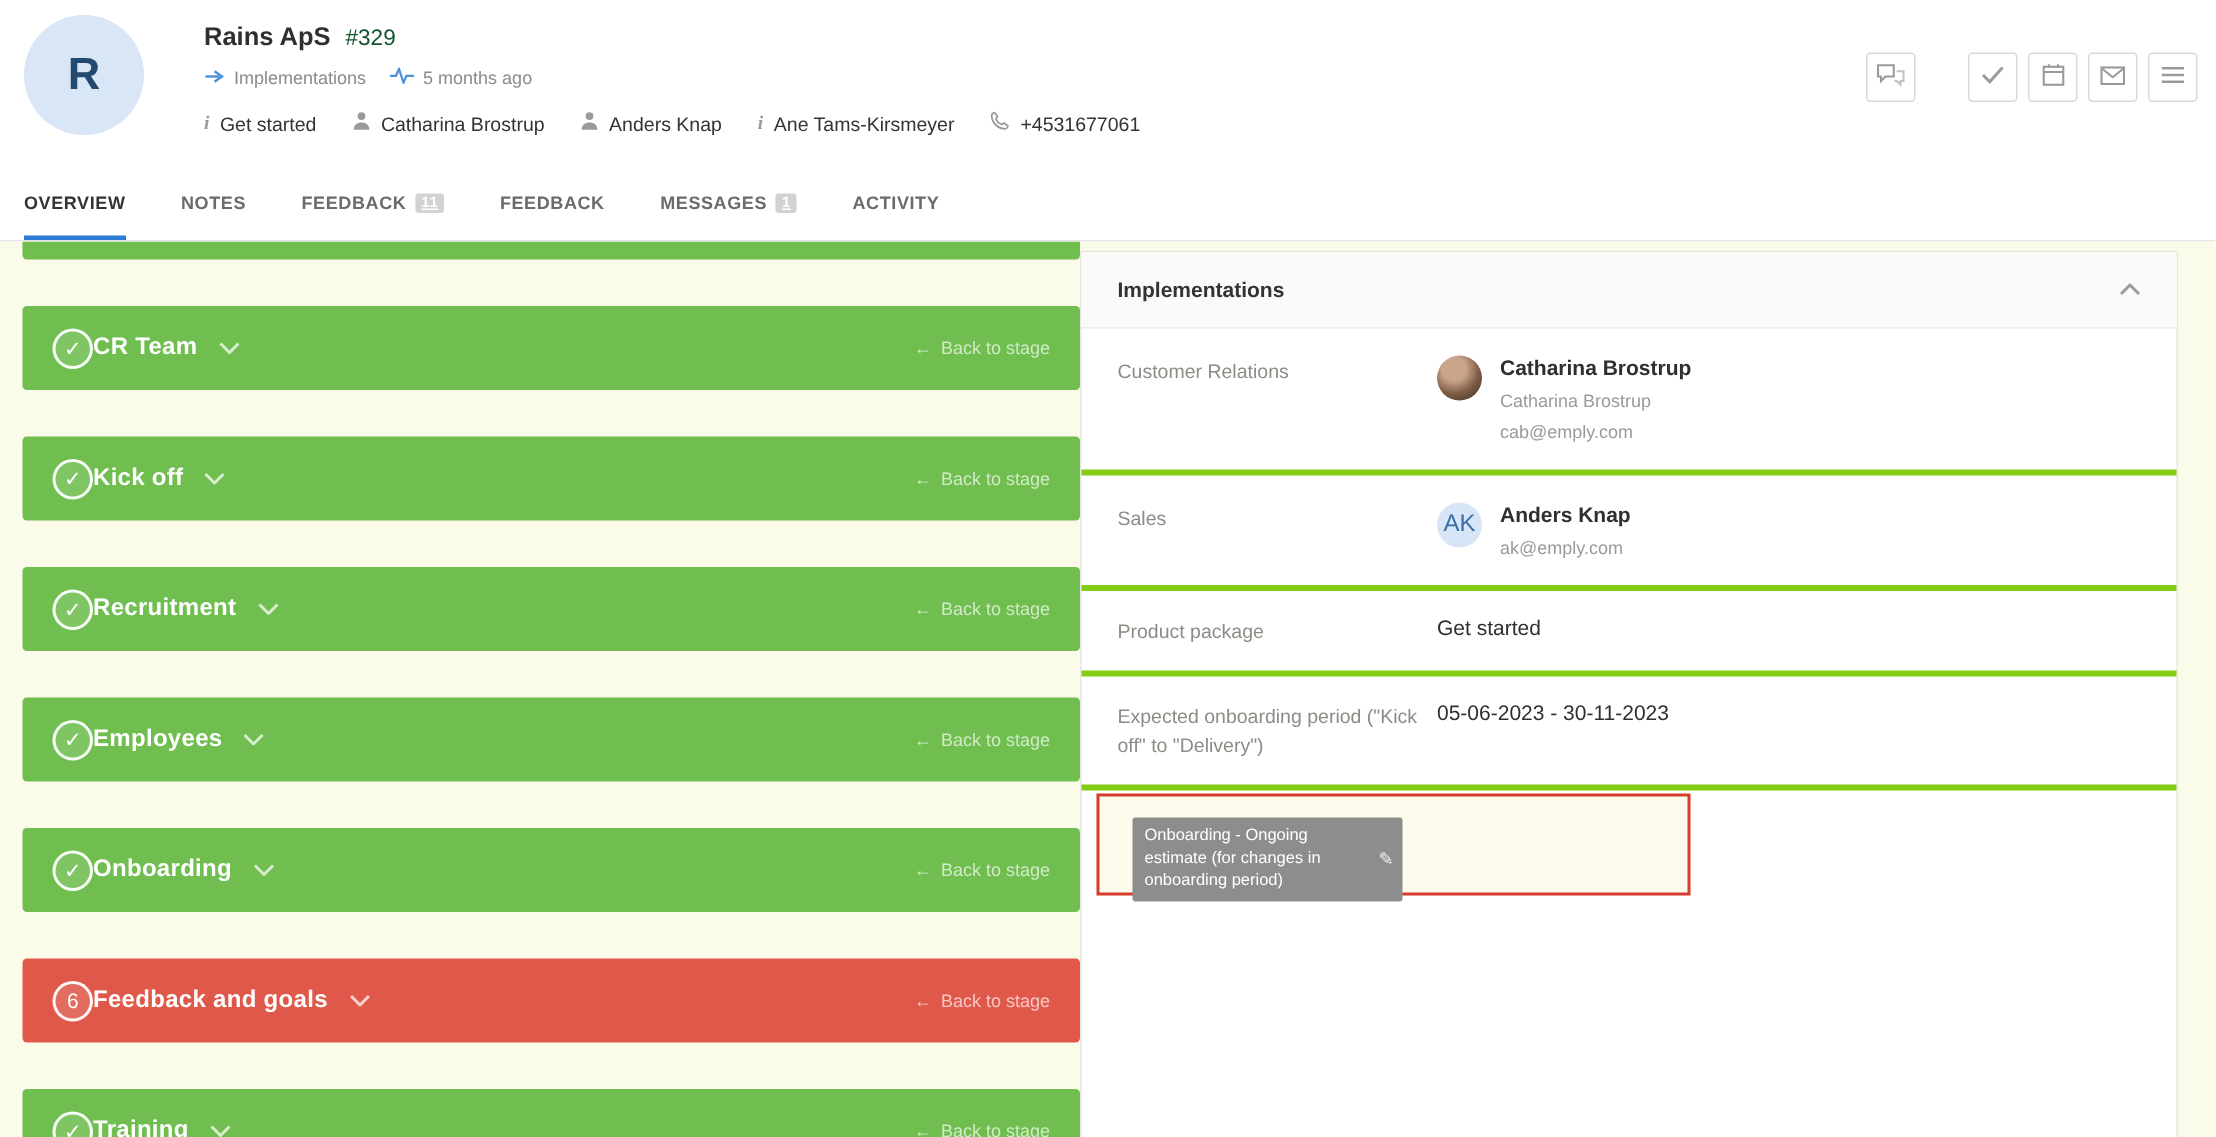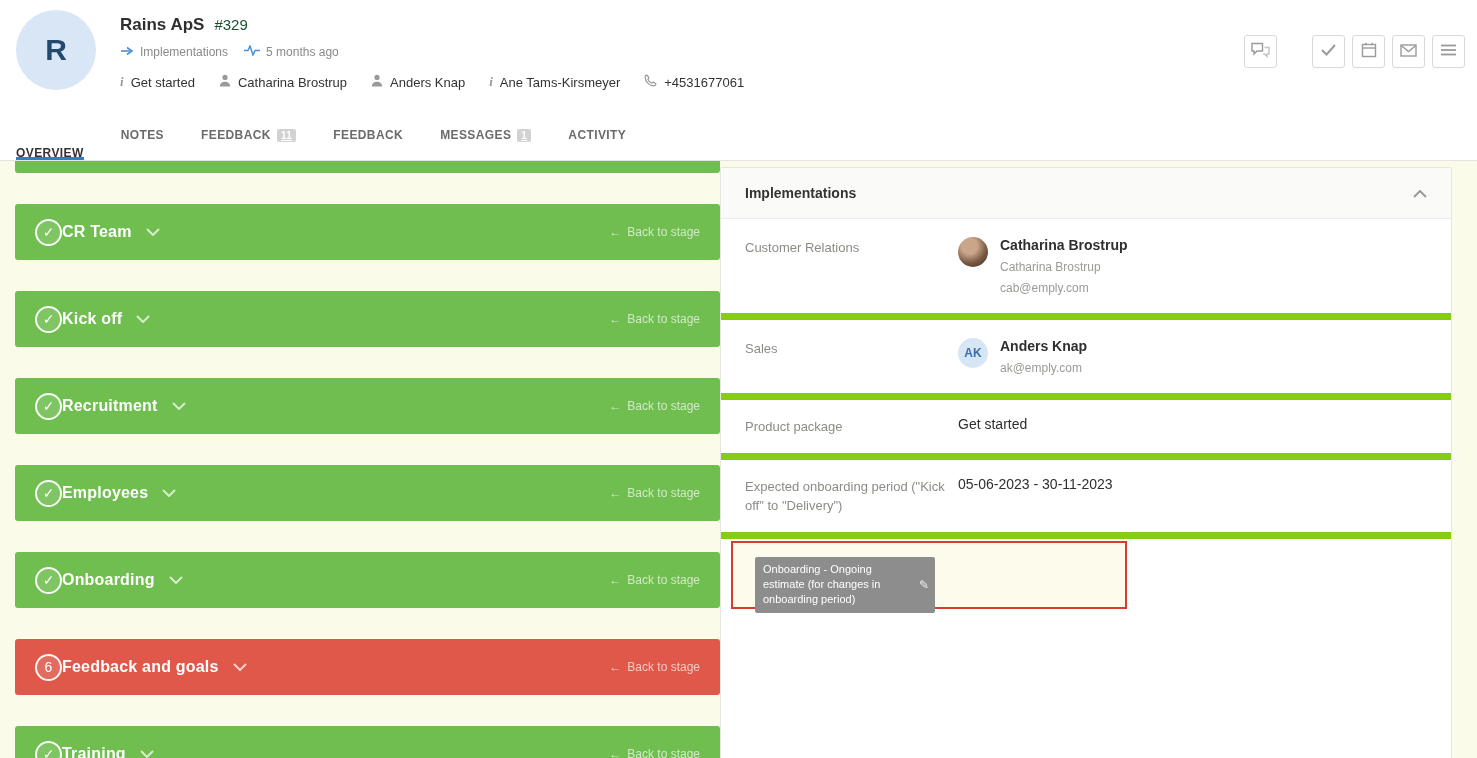--- a/index.html
+++ b/index.html
@@ -3,42 +3,42 @@
 <meta charset="utf-8">
 <style>
   * { box-sizing: border-box; margin: 0; padding: 0; }
   html,body { width:1477px; height:758px; overflow:hidden; background:#fff;
     font-family:"Liberation Sans", sans-serif; color:#333; }
 
   
   .topbar { height:110px; background:#fff; display:flex; padding:10px 12px 0 16px; }
   .avatar { width:80px; height:80px; border-radius:50%; background:#d8e6f6; color:#23496f;
     font-size:30px; font-weight:bold; display:flex; align-items:center; justify-content:center; flex-shrink:0; }
-  .head-info { margin-left:24px; padding-top:5px; }
+  .head-info { margin-left:40px; padding-top:5px; }
   .title-row { display:flex; align-items:baseline; gap:10px; }
   .title { font-size:17px; font-weight:bold; color:#2f2f2f; }
   .case-id { font-size:15px; color:#14532d; }
   .crumb-row { margin-top:10px; display:flex; align-items:center; font-size:12px; color:#8a8a8a; }
   .crumb-row .grp { display:flex; align-items:center; gap:6px; }
   .crumb-row .grp + .grp { margin-left:16px; }
   .meta-row { margin-top:15px; display:flex; align-items:center; gap:24px; font-size:13px; color:#333; }
   .meta-item { display:flex; align-items:center; gap:7px; }
   .ico-i { font-family:"Liberation Serif", serif; font-style:italic; font-weight:bold; color:#9a9a9a; font-size:13px; }
   .head-actions { margin-left:auto; display:flex; align-items:flex-start; padding-top:25px; }
   .hbtn { width:33px; height:33px; border:1px solid #d9d9d9; border-radius:3px; background:#fff;
     display:flex; align-items:center; justify-content:center; cursor:pointer; }
   .hbtn + .hbtn { margin-left:7px; }
   .hbtn.sep { margin-right:28px; }
 
   
   .tabs { height:51px; border-bottom:1px solid #e4e4e4; display:flex; align-items:stretch;
     padding-left:16px; gap:37px; background:#fff; }
   .tab { display:flex; align-items:center; font-size:12px; font-weight:bold; letter-spacing:.4px;
     color:#6b6b6b; position:relative; cursor:pointer; }
-  .tab.active { color:#333;align-items:flex-end; }
+  .tab.active { color:#333; }
   .tab.active::after { content:""; position:absolute; left:0; right:0; bottom:0; height:3px;
     background:var(--accent,#2e7cd6); }
   .badge { margin-left:6px; background:#d2d2d2; color:#fff; font-size:10px; font-weight:bold;
     padding:1px 4px; border-radius:2px;text-decoration:underline; }
 
   
   .content { height:597px; background:#fbfbea; display:flex; padding:0 25px 0 15px; overflow:hidden; }
 
   
   .stages { width:705px; flex-shrink:0; }
@@ -54,28 +54,28 @@
   .stage-chevron { margin-left:14px; display:flex; opacity:.85; cursor:pointer; }
   .back-link { margin-left:auto; font-size:12px; color:rgba(255,255,255,.68); display:flex;
     align-items:center; gap:6px; cursor:pointer; }
 
   
   .panel { flex:1; margin-top:6px; background:#fff; border:1px solid #e7e7df; border-radius:2px;
     align-self:flex-start; min-height:660px; position:relative; }
   .panel-head { display:flex; align-items:center; justify-content:space-between;
     padding:16px 24px; background:#fafaf8; border-bottom:1px solid #ececec; }
   .panel-title { font-size:14px; font-weight:bold; color:#333; }
-  .prow { display:flex; padding:16px 24px; border-bottom:7px solid #84cc16; }
+  .prow { display:flex; padding:16px 24px; border-bottom:4px solid #84cc16; }
   .prow.tall { padding:18px 24px; }
   .prow-label { width:213px; flex-shrink:0; font-size:13px; color:#8c8c86; line-height:1.45; padding-top:2px; }
   .prow-value { flex:1; font-size:14px; color:#2f2f2f; }
   .person { display:flex; }
   .pavatar { width:30px; height:30px; border-radius:50%; flex-shrink:0;
     background:radial-gradient(circle at 38% 30%, #caa58b 0 28%, #7a5a44 60%, #3a2e27 100%); }
-  .pavatar.initials { background:#d6e6f7; color:#3a6ea8; font-size:12px; font-weight:bold;
+  .pavatar.initials { background:#d6e6f7; color:#3a6ea8; font-size:16px; font-weight:normal;
     display:flex; align-items:center; justify-content:center; }
   .pinfo { margin-left:12px; }
   .pname { font-size:14px; font-weight:bold; color:#2f2f2f; }
   .psub { font-size:12px; color:#9a9a96; margin-top:7px; }
 
   
   .prow.last { height:78px; border-bottom:none; position:relative; }
   .highlight-box { position:absolute; left:10px; top:2px; width:396px; height:68px;
     border:2px solid var(--highlight,#d63c2f); background:rgba(250,246,210,.45); }
   .chip { position:absolute; left:22px; top:14px; width:180px; background:#8d8d8d; color:#fff;

